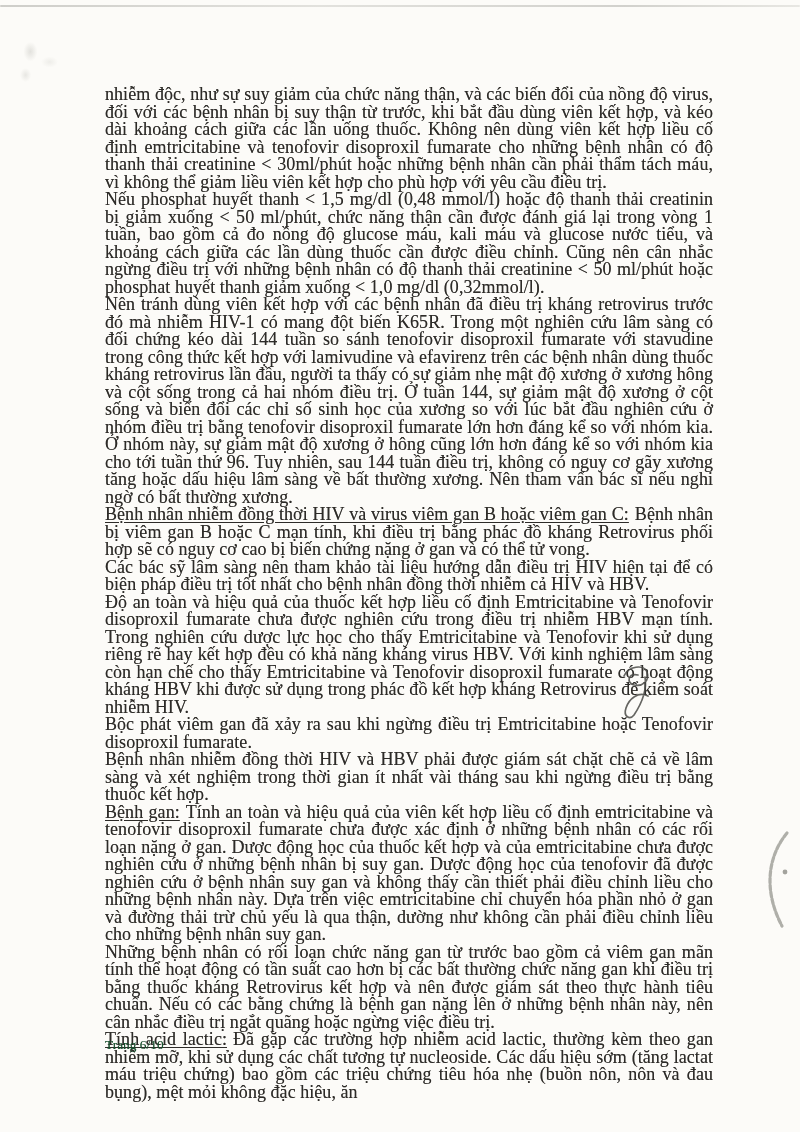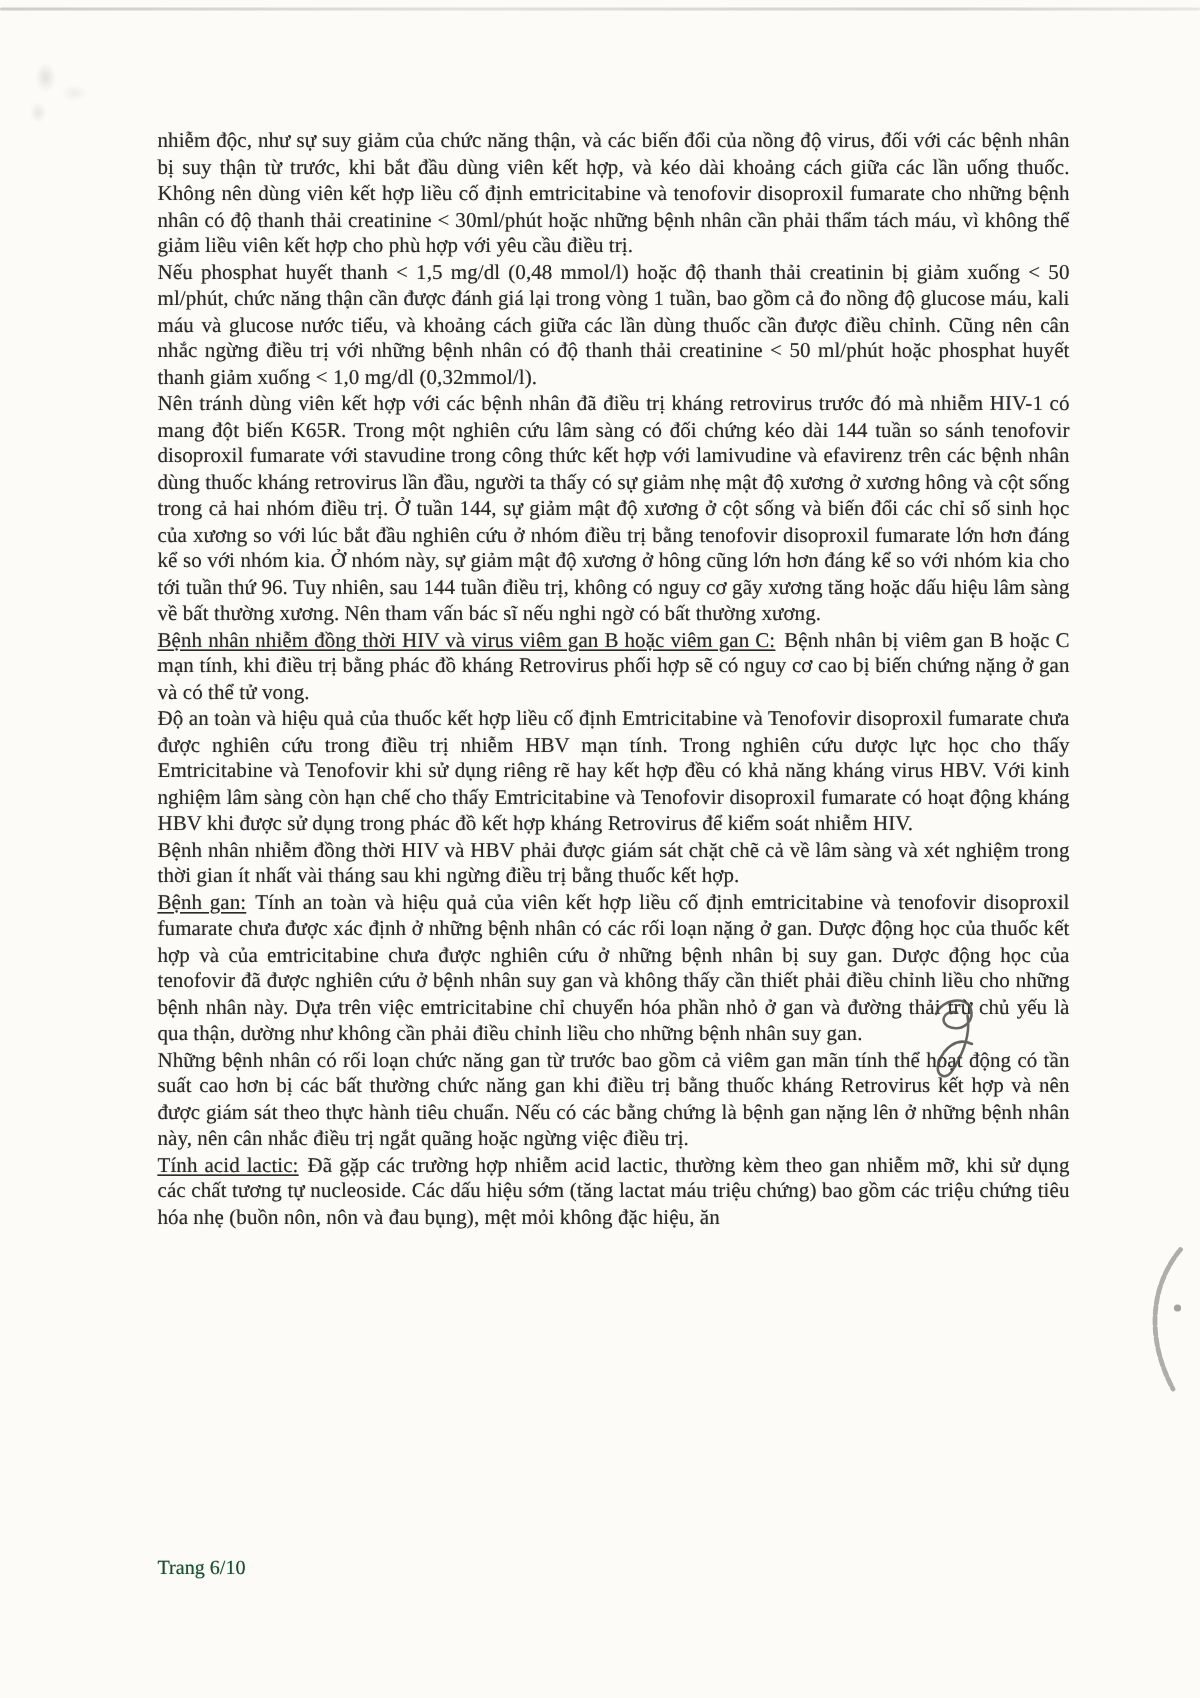--- a/index.html
+++ b/index.html
@@ -39,21 +39,21 @@
     background:
       radial-gradient(ellipse 10px 14px at 30% 30%, rgba(160,160,152,0.28), rgba(160,160,152,0) 70%),
       radial-gradient(ellipse 8px 10px at 20% 75%, rgba(160,160,152,0.22), rgba(160,160,152,0) 70%),
       radial-gradient(ellipse 12px 8px at 70% 50%, rgba(175,175,167,0.18), rgba(175,175,167,0) 70%);
   }
   .text-block {
     position: absolute;
     left: 105px;
     top: 86px;
     width: 608px;
-    font-size: 14px;
+    font-size: 18px;
     line-height: 17.5px;
     color: #2d2b28;
     text-align: justify;
     text-shadow: 0 0 0.55px rgba(45,43,40,0.55);
     letter-spacing: 0.05px;
   }
   .text-block p {
     margin: 0;
     padding: 0;
   }
@@ -97,21 +97,23 @@
 <div class="page">
 
   <div class="scan-edge-line"></div>
   <div class="corner-smudge"></div>
 
   <div class="text-block">
     <p><span>nhiễm độc, như sự suy giảm của chức năng thận, và các biến đổi của nồng độ virus, đối với các bệnh nhân bị suy thận từ trước, khi bắt đầu dùng viên kết hợp, và kéo dài khoảng cách giữa các lần uống thuốc. Không nên dùng viên kết hợp liều cố định emtricitabine và tenofovir disoproxil fumarate cho những bệnh nhân có độ thanh thải creatinine &lt; 30ml/phút hoặc những bệnh nhân cần phải thẩm tách máu, vì không thể giảm liều viên kết hợp cho phù hợp với yêu cầu điều trị.</span></p>
     <p><span>Nếu phosphat huyết thanh &lt; 1,5 mg/dl (0,48 mmol/l) hoặc độ thanh thải creatinin bị giảm xuống &lt; 50 ml/phút, chức năng thận cần được đánh giá lại trong vòng 1 tuần, bao gồm cả đo nồng độ glucose máu, kali máu và glucose nước tiểu, và khoảng cách giữa các lần dùng thuốc cần được điều chỉnh. Cũng nên cân nhắc ngừng điều trị với những bệnh nhân có độ thanh thải creatinine &lt; 50 ml/phút hoặc phosphat huyết thanh giảm xuống &lt; 1,0 mg/dl (0,32mmol/l).</span></p>
     <p><span>Nên tránh dùng viên kết hợp với các bệnh nhân đã điều trị kháng retrovirus trước đó mà nhiễm HIV-1 có mang đột biến K65R. Trong một nghiên cứu lâm sàng có đối chứng kéo dài 144 tuần so sánh tenofovir disoproxil fumarate với stavudine trong công thức kết hợp với lamivudine và efavirenz trên các bệnh nhân dùng thuốc kháng retrovirus lần đầu, người ta thấy có sự giảm nhẹ mật độ xương ở xương hông và cột sống trong cả hai nhóm điều trị. Ở tuần 144, sự giảm mật độ xương ở cột sống và biến đổi các chỉ số sinh học của xương so với lúc bắt đầu nghiên cứu ở nhóm điều trị bằng tenofovir disoproxil fumarate lớn hơn đáng kể so với nhóm kia. Ở nhóm này, sự giảm mật độ xương ở hông cũng lớn hơn đáng kể so với nhóm kia cho tới tuần thứ 96. Tuy nhiên, sau 144 tuần điều trị, không có nguy cơ gãy xương tăng hoặc dấu hiệu lâm sàng về bất thường xương. Nên tham vấn bác sĩ nếu nghi ngờ có bất thường xương.</span></p>
     <p><span class="lead">Bệnh nhân nhiễm đồng thời HIV và virus viêm gan B hoặc viêm gan C:</span><span>Bệnh nhân bị viêm gan B hoặc C mạn tính, khi điều trị bằng phác đồ kháng Retrovirus phối hợp sẽ có nguy cơ cao bị biến chứng nặng ở gan và có thể tử vong.</span></p>
+    <p><span>Các bác sỹ lâm sàng nên tham khảo tài liệu hướng dẫn điều trị HIV hiện tại để có biện pháp điều trị tốt nhất cho bệnh nhân đồng thời nhiễm cả HIV và HBV.</span></p>
     <p><span>Độ an toàn và hiệu quả của thuốc kết hợp liều cố định Emtricitabine và Tenofovir disoproxil fumarate chưa được nghiên cứu trong điều trị nhiễm HBV mạn tính. Trong nghiên cứu dược lực học cho thấy Emtricitabine và Tenofovir khi sử dụng riêng rẽ hay kết hợp đều có khả năng kháng virus HBV. Với kinh nghiệm lâm sàng còn hạn chế cho thấy Emtricitabine và Tenofovir disoproxil fumarate có hoạt động kháng HBV khi được sử dụng trong phác đồ kết hợp kháng Retrovirus để kiểm soát nhiễm HIV.</span></p>
+    <p><span>Bộc phát viêm gan đã xảy ra sau khi ngừng điều trị Emtricitabine hoặc Tenofovir disoproxil fumarate.</span></p>
     <p><span>Bệnh nhân nhiễm đồng thời HIV và HBV phải được giám sát chặt chẽ cả về lâm sàng và xét nghiệm trong thời gian ít nhất vài tháng sau khi ngừng điều trị bằng thuốc kết hợp.</span></p>
     <p><span class="lead">Bệnh gan:</span><span>Tính an toàn và hiệu quả của viên kết hợp liều cố định emtricitabine và tenofovir disoproxil fumarate chưa được xác định ở những bệnh nhân có các rối loạn nặng ở gan. Dược động học của thuốc kết hợp và của emtricitabine chưa được nghiên cứu ở những bệnh nhân bị suy gan. Dược động học của tenofovir đã được nghiên cứu ở bệnh nhân suy gan và không thấy cần thiết phải điều chỉnh liều cho những bệnh nhân này. Dựa trên việc emtricitabine chỉ chuyển hóa phần nhỏ ở gan và đường thải trừ chủ yếu là qua thận, dường như không cần phải điều chỉnh liều cho những bệnh nhân suy gan.</span></p>
     <p><span>Những bệnh nhân có rối loạn chức năng gan từ trước bao gồm cả viêm gan mãn tính thể hoạt động có tần suất cao hơn bị các bất thường chức năng gan khi điều trị bằng thuốc kháng Retrovirus kết hợp và nên được giám sát theo thực hành tiêu chuẩn. Nếu có các bằng chứng là bệnh gan nặng lên ở những bệnh nhân này, nên cân nhắc điều trị ngắt quãng hoặc ngừng việc điều trị.</span></p>
     <p><span class="lead">Tính acid lactic:</span><span>Đã gặp các trường hợp nhiễm acid lactic, thường kèm theo gan nhiễm mỡ, khi sử dụng các chất tương tự nucleoside. Các dấu hiệu sớm (tăng lactat máu triệu chứng) bao gồm các triệu chứng tiêu hóa nhẹ (buồn nôn, nôn và đau bụng), mệt mỏi không đặc hiệu, ăn</span></p>
   </div>
 
   <svg class="pen-squiggle" viewBox="0 0 44 62" fill="none" xmlns="http://www.w3.org/2000/svg">
     <path d="M10,13 C14,3 30,1 33,9 C36,18 28,24 20,22 C12,20 14,10 24,12 M31,14 C33,26 28,40 20,52 C16,57 9,54 12,45 C15,36 24,28 34,33" stroke="#4a4a46" stroke-width="1.7" stroke-linecap="round" opacity="0.85"></path>
   </svg>
 

